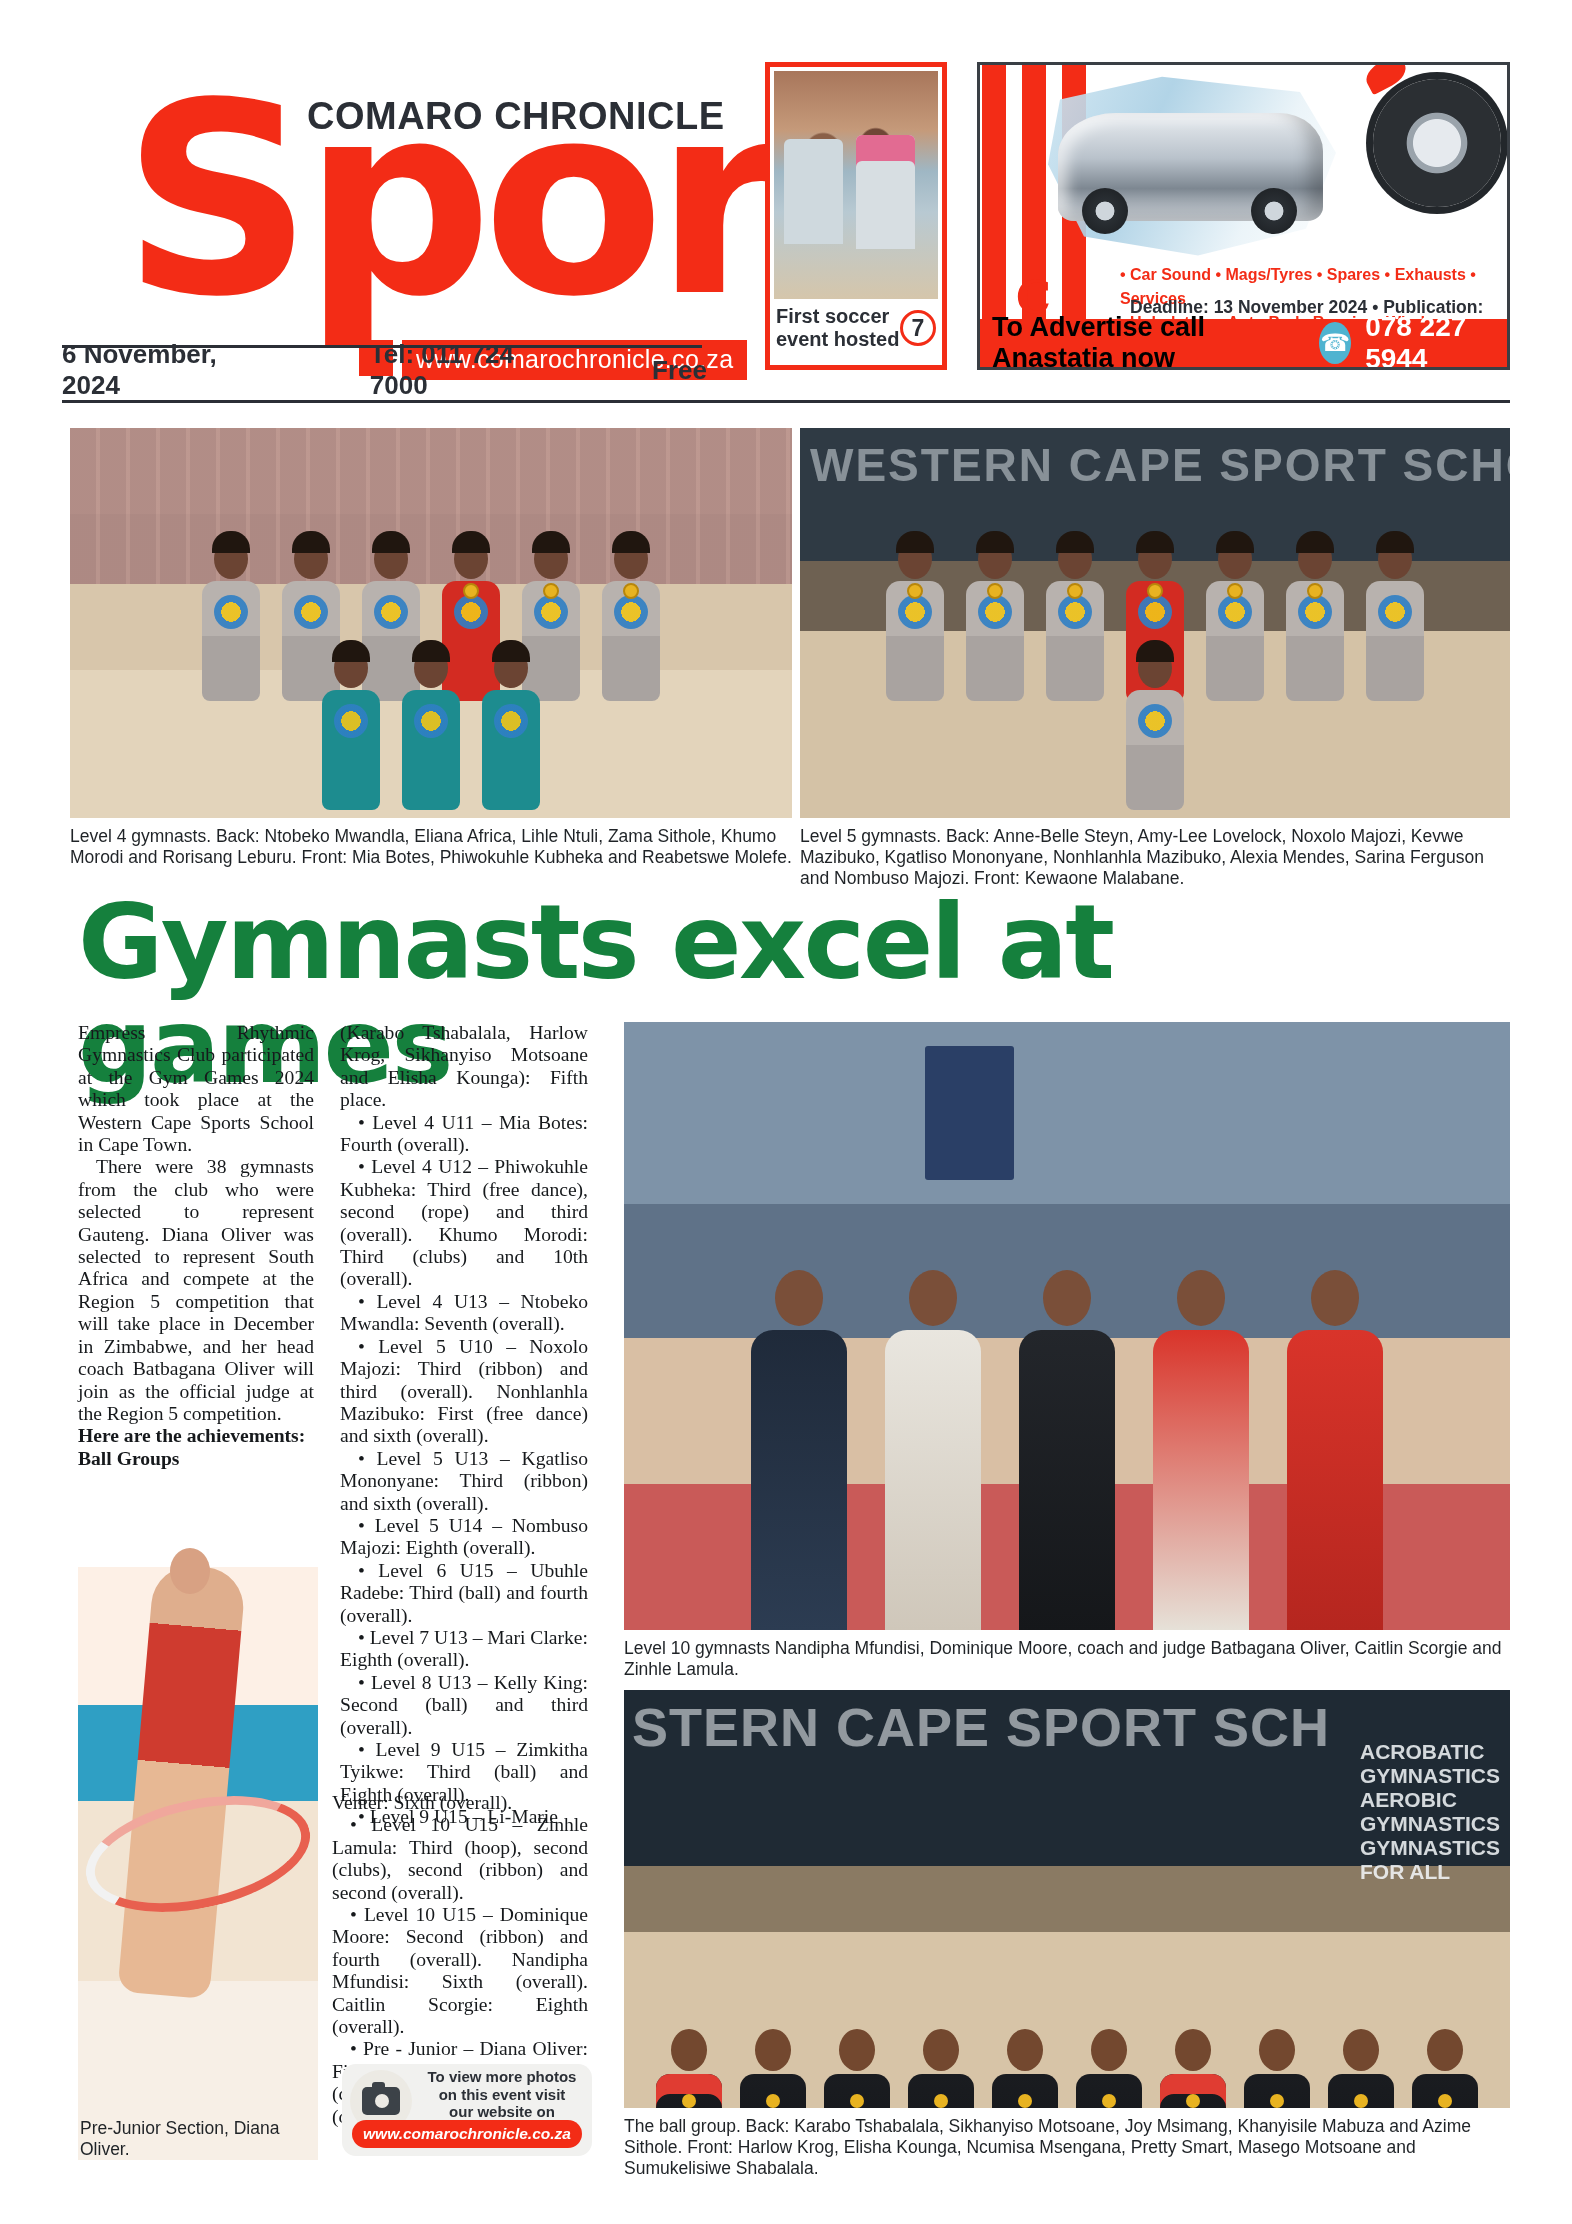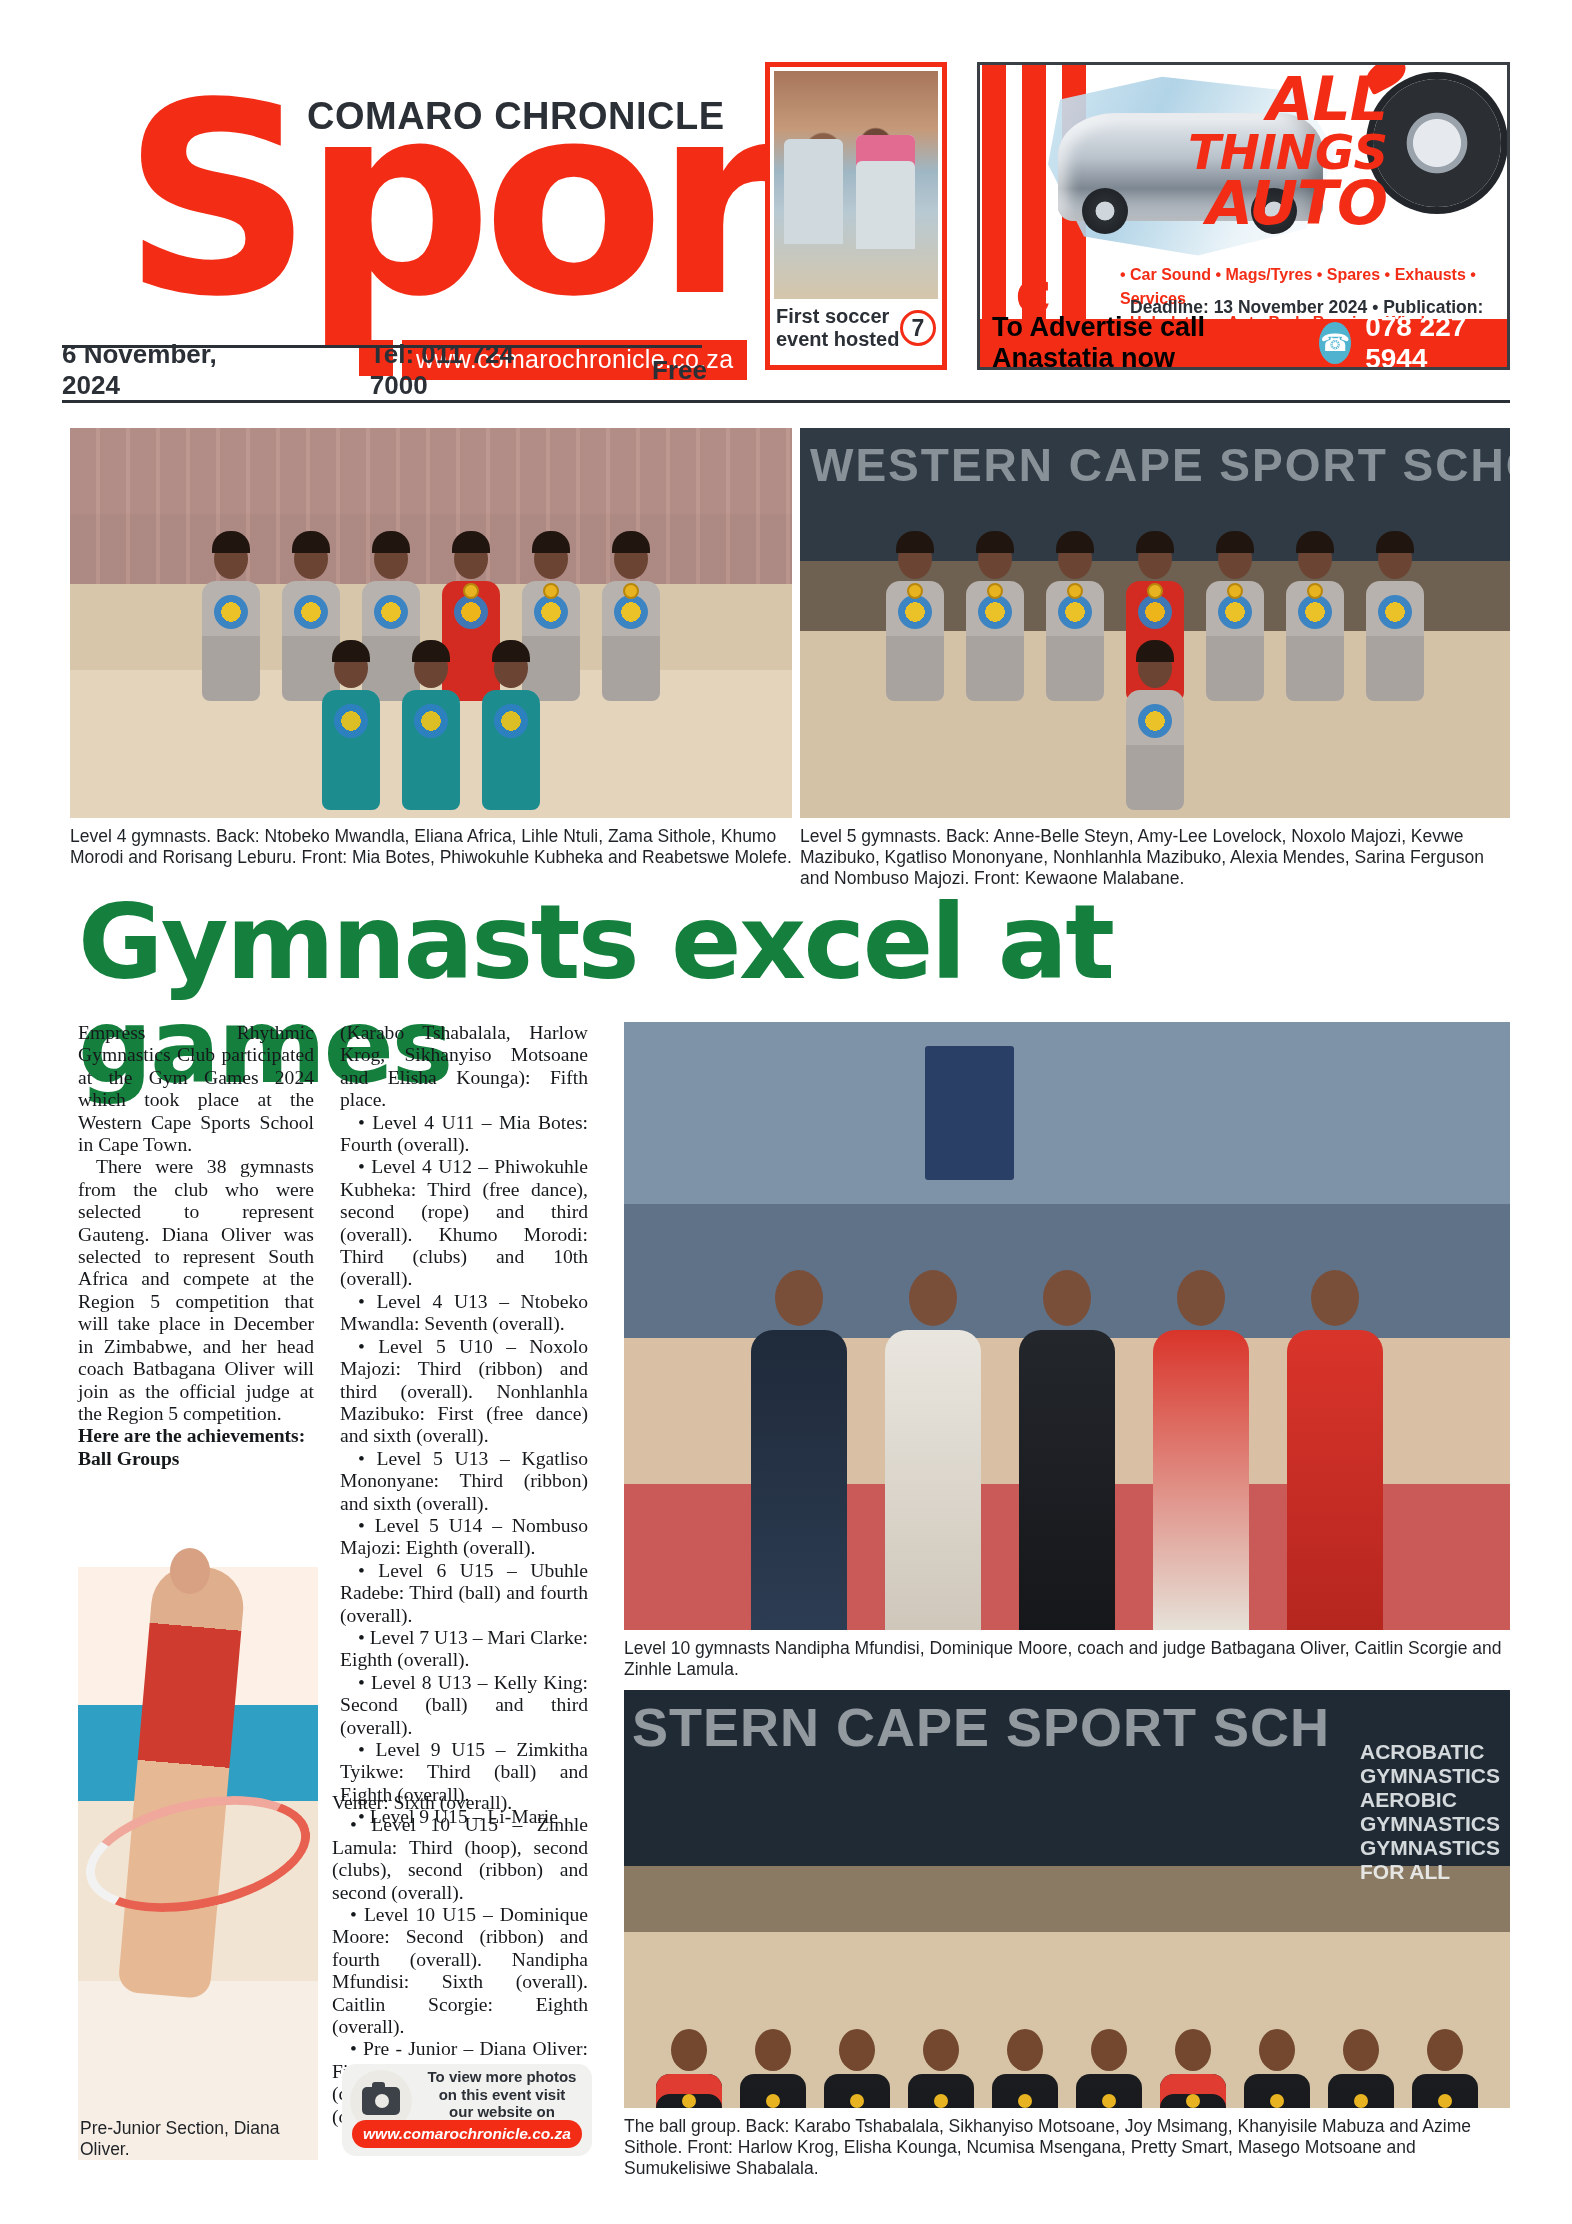--- a/index.html
+++ b/index.html
@@ -367,25 +367,20 @@
     <div class="autoad">
       <div class="autoad-body">
         <div class="autoad-stripes">
             <i></i>
             <i></i>
             <i></i>
           </div>
         <div class="autoad-splash"></div>
         <div class="autoad-car"></div>
         <div class="autoad-tyre"></div>
-        <div class="autoad-headline">
-          <div class="l1">ALL</div>
-          <div class="l2">THINGS</div>
-          <div class="l3">AUTO</div>
-        </div>
         <div class="autoad-services">
           <div>• Car Sound • Mags/Tyres • Spares • Exhausts • Services</div>
           <div>• Upholstery • Auto Body Repairs • Windscreens • Valets</div>
         </div>
         <div class="autoad-logo">
           <span class="c">C</span><span class="ctext">
             <span class="comaro">COMARO</span>
             <span class="chron">hronicle</span>
           </span>
         </div>

